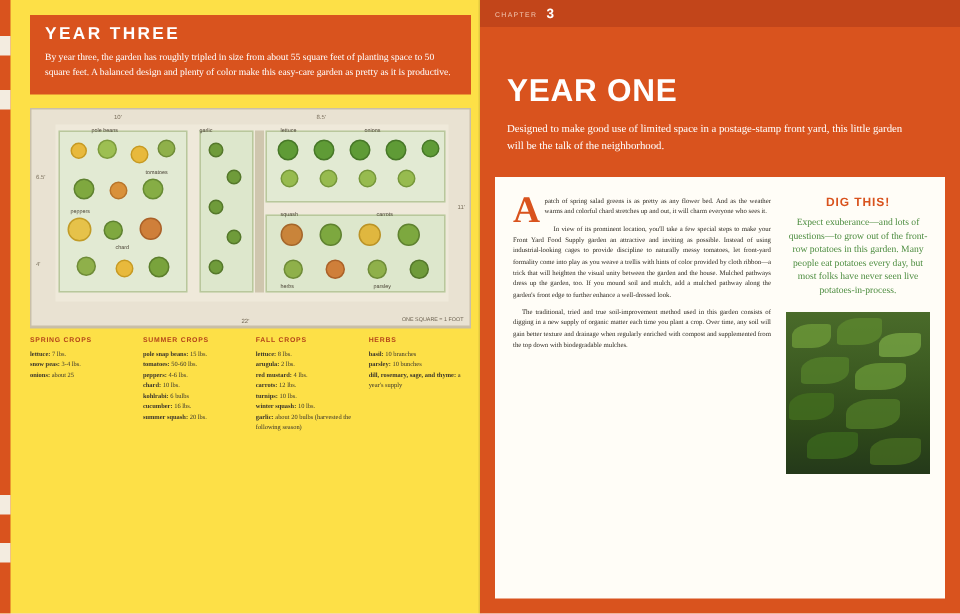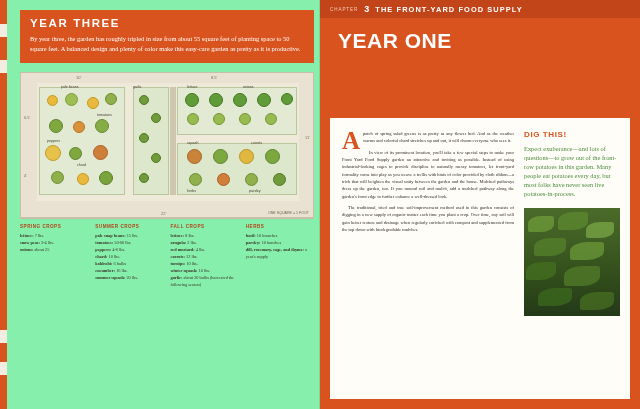--- a/index.html
+++ b/index.html
@@ -12,21 +12,21 @@
   .spread {
     position: relative;
     width: 640px; height: 409px;
     display: flex;
   }
 
   
   .page-left {
     position: relative;
     width: 320px; height: 409px;
-    background: #86efac;
+    background: #fde047;
     padding: 10px 4px 10px 14px;
   }
   .left-rail {
     position: absolute;
     left: 0; top: 0; bottom: 0;
     width: 7px;
     background: #d9531e;
   }
   .rail-notch {
     position: absolute;
@@ -151,20 +151,21 @@
   }
   .chap-title {
     font-size: 7.4px; color: #fff; font-weight: bold; letter-spacing: 1.1px;
   }
   .right-body { padding: 12px 16px 0 18px; }
   .big-title {
     color: #fff;
     font-weight: bold;
     letter-spacing: .5px;
     line-height: 1.02;
+    margin-top: 20px;
   }
   .big-title .l1 { font-size: 21px; display: block; }
   .big-title .l2 { font-size: 21px; display: block; }
   .deck {
     margin-top: 10px;
     font-size: 7.2px;
     line-height: 1.5;
     color: #fff;
     font-family: "Liberation Serif", serif;
     width: 270px;
@@ -172,21 +173,21 @@
   .white-panel {
     position: absolute;
     left: 10px; top: 118px;
     width: 300px; height: 281px;
     background: #fffdf7;
     padding: 12px 10px 0 12px;
     display: flex;
     gap: 10px;
   }
   .col-main { width: 176px; }
-  .col-side { width: 96px; }
+  .col-side { width: 96px; text-align: center; }
   .body-text {
     font-size: 4.5px;
     line-height: 1.63;
     color: #2e2a22;
     font-family: "Liberation Serif", serif;
     text-align: justify;
   }
   .body-text p + p { margin-top: 4px; text-indent: 6px; }
   .dropcap {
     float: left;
@@ -358,27 +359,27 @@
       </div>
     </div>
   </div>
 
   <div class="gutter"></div>
 
   <div class="page-right">
     <div class="chapter-bar">
       <span class="chap-word">CHAPTER</span>
       <span class="chap-num">3</span>
-      <span class="chap-title">THE FRONT-YARD FOOD SUPPLY</span>
     </div>
 
     <div class="right-body">
       <h1 class="big-title">
         <span class="l1">YEAR ONE</span>
       </h1>
+      <div class="deck">Designed to make good use of limited space in a postage-stamp front yard, this little garden will be the talk of the neighborhood.</div>
     </div>
 
     <div class="white-panel">
       <div class="col-main">
         <div class="body-text">
           <p><span class="dropcap">A</span><span> patch of spring salad greens is as pretty as any flower bed. And as the weather warms and colorful chard stretches up and out, it will charm everyone who sees it.</span></p>
           <p>In view of its prominent location, you'll take a few special steps to make your Front Yard Food Supply garden an attractive and inviting as possible. Instead of using industrial-looking cages to provide discipline to naturally messy tomatoes, let front-yard formality come into play as you weave a trellis with hints of color provided by cloth ribbon—a trick that will heighten the visual unity between the garden and the house. Mulched pathways dress up the garden, too. If you mound soil and mulch, add a mulched pathway along the garden's front edge to further enhance a well-dressed look.</p>
           <p>The traditional, tried and true soil-improvement method used in this garden consists of digging in a new supply of organic matter each time you plant a crop. Over time, any soil will gain better texture and drainage when regularly enriched with compost and supplemented from the top down with biodegradable mulches.</p>
         </div>
       </div>

